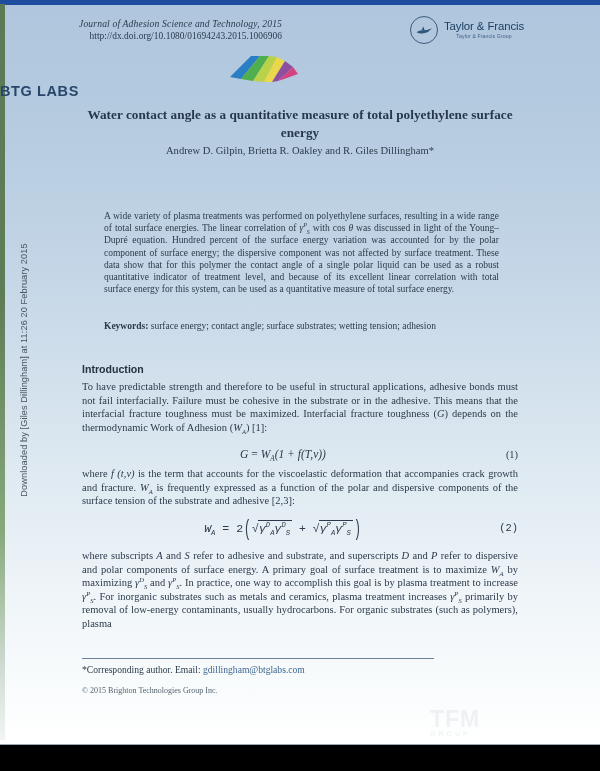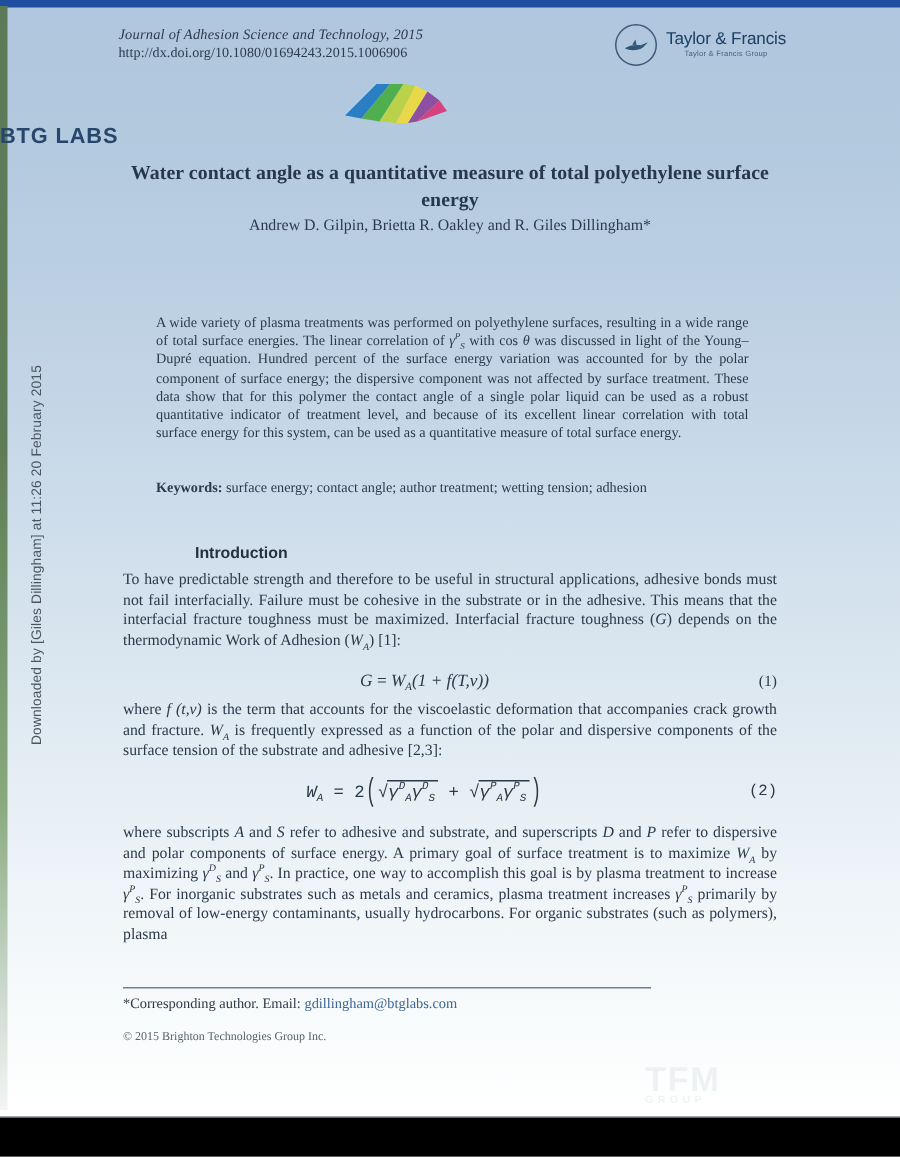--- a/index.html
+++ b/index.html
@@ -82,20 +82,21 @@
     padding: 0;
   }
 
   
   .hdr {
     position: absolute;
     top: 17px;
     left: 79px;
     font-family: "Liberation Serif", serif;
     color: #2c3b4b;
+    text-align: right;
   }
   .hdr .jrnl {
     font-style: italic;
     font-size: 9.6px;
     letter-spacing: 0.15px;
     line-height: 13px;
     white-space: nowrap;
   }
   .hdr .doi {
     font-size: 9.4px;
@@ -229,21 +230,20 @@
 
   
   #intro-head {
     position: absolute;
     top: 363px;
     left: 82px;
     font-family: "Liberation Sans", sans-serif;
     font-weight: bold;
     font-size: 10.6px;
     color: #24323f;
-    margin-left: 48px;
   }
   .body-par {
     position: absolute;
     left: 82px;
     width: 436px;
     font-size: 10.5px;
     line-height: 13.6px;
     text-align: justify;
     color: #2b3a4a;
   }
@@ -379,21 +379,21 @@
     </div>
 
     <div id="title">Water contact angle as a quantitative measure of total polyethylene surface energy</div>
     <div id="authors">Andrew D. Gilpin, Brietta R. Oakley and R. Giles Dillingham*</div>
 
     <div id="abstract">
       <span>A wide variety of plasma treatments was performed on polyethylene surfaces, resulting in a wide range of total surface energies. The linear correlation of </span><span class="mi"><span>γ</span><sup>P</sup><sub>S</sub></span><span> with cos </span><span class="mi">θ</span><span> was discussed in light of the Young–Dupré equation. Hundred percent of the surface energy variation was accounted for by the polar component of surface energy; the dispersive component was not affected by surface treatment. These data show that for this polymer the contact angle of a single polar liquid can be used as a robust quantitative indicator of treatment level, and because of its excellent linear correlation with total surface energy for this system, can be used as a quantitative measure of total surface energy.</span>
     </div>
 
     <div id="keywords">
-      <b>Keywords:</b><span> surface energy; contact angle; author treatment; wetting tension; adhesion</span>
+      <b>Keywords:</b><span> surface energy; contact angle; surface substrates; wetting tension; adhesion</span>
     </div>
 
     <div id="intro-head">Introduction</div>
 
     <div class="body-par" id="par1">
       <span>To have predictable strength and therefore to be useful in structural applications, adhesive bonds must not fail interfacially. Failure must be cohesive in the substrate or in the adhesive. This means that the interfacial fracture toughness must be maximized. Interfacial fracture toughness (</span><span class="mi">G</span><span>) depends on the thermodynamic Work of Adhesion (</span><span class="mi"><span>W</span><sub>A</sub></span><span>) [1]:</span>
     </div>
 
     <div class="eqrow" id="eq1">
       <div class="eqbody">

